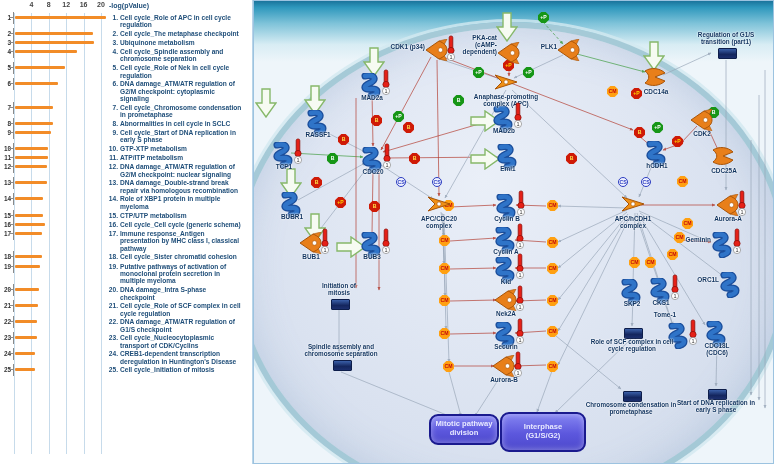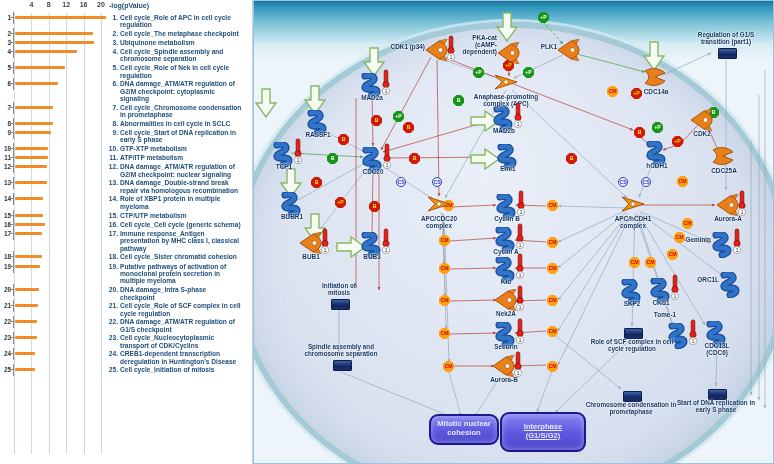--- a/index.html
+++ b/index.html
@@ -763,20 +763,20 @@
       <div class="plab" style="left: 46px; bottom: 106px; width: 84px;">Spindle assembly and chromosome separation</div>
       <div class="pbox" style="left: 371px; top: 328px;"></div>
       <div class="plab" style="left: 336px; top: 339px; width: 86px;">Role of SCF complex in cell cycle regulation</div>
       <div class="pbox" style="left: 370px; top: 391px;"></div>
       <div class="plab" style="left: 332px; top: 402px; width: 92px;">Chromosome condensation in prometaphase</div>
       <div class="pbox" style="left: 455px; top: 389px;"></div>
       <div class="plab" style="left: 421px; top: 400px; width: 84px;">Start of DNA replication in early S phase</div>
       <div class="pbox" style="left: 465px; top: 48px;"></div>
       <div class="plab" style="left: 436px; bottom: 418px; width: 74px;">Regulation of G1/S transition (part1)</div>
       <div class="phase" style="left: 176px; top: 413.5px; width: 66px; height: 27px;">
-        <span style="padding: 0px 4px;">Mitotic nuclear cohesion</span>
-      </div>
-      <div class="phase" style="left: 247px; top: 412px; width: 82px; height: 36px; text-decoration: underline;">
+        <span style="padding: 0px 4px;">Mitotic pathway division</span>
+      </div>
+      <div class="phase" style="left: 247px; top: 412px; width: 82px; height: 36px;">
         <span style="padding: 0px 4px;">Interphase (G1/S/G2)</span>
       </div>
     </div>
   <div id="diag-frame"></div>
 </div>
 
 </body></html>

